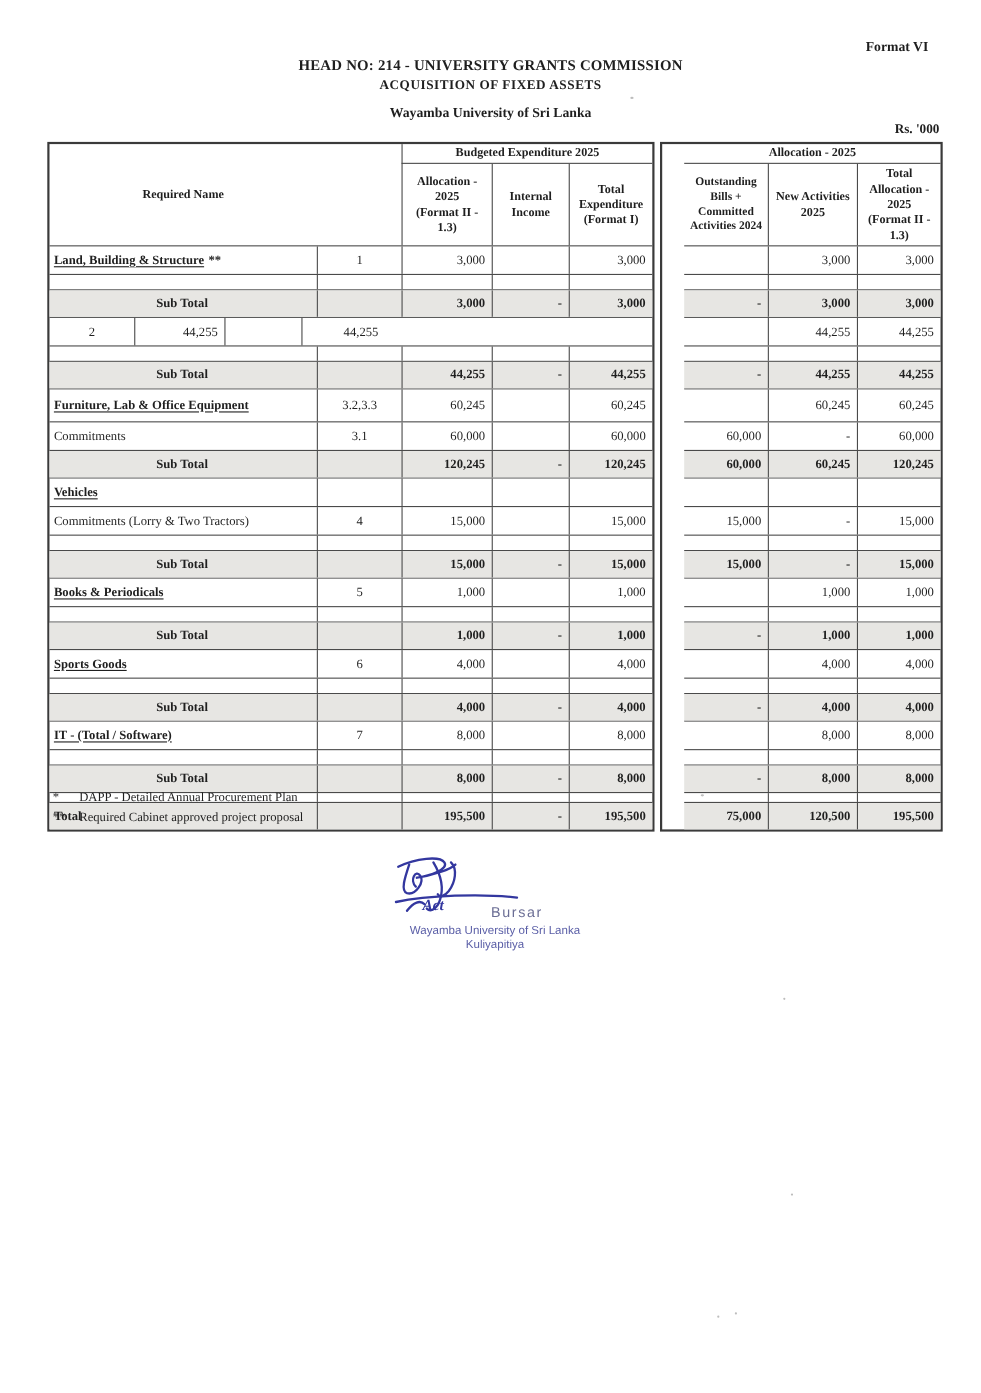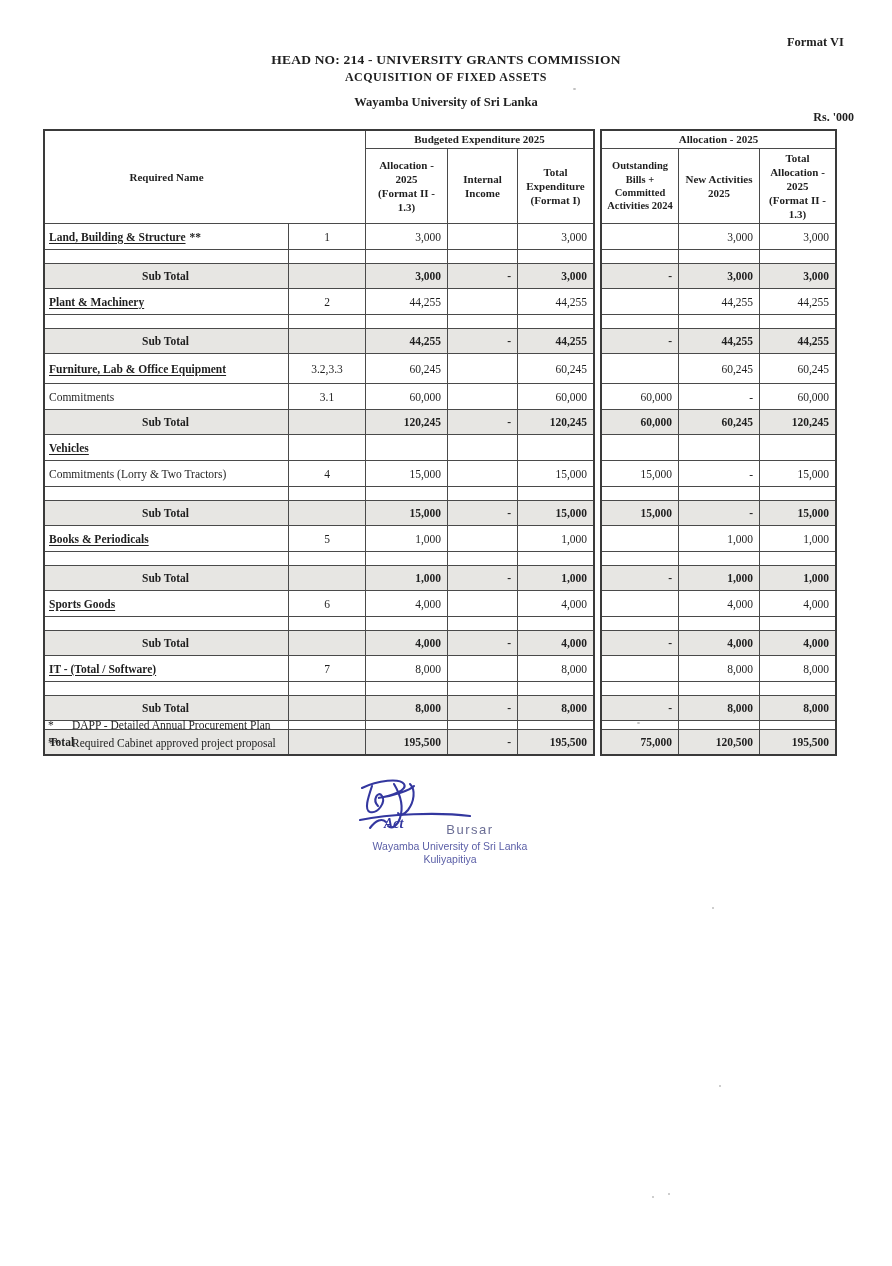--- a/index.html
+++ b/index.html
@@ -11,21 +11,21 @@
   .page{position:relative;width:892px;height:1266px;background:var(--page_bg);overflow:hidden;}
 
   .fmt{position:absolute;top:35px;right:48px;font-weight:bold;font-size:12.5px;}
   .t1{position:absolute;top:52px;left:0;width:892px;text-align:center;font-weight:bold;font-size:13.5px;letter-spacing:.2px;}
   .t2{position:absolute;top:70px;left:0;width:892px;text-align:center;font-weight:bold;font-size:12px;letter-spacing:.5px;}
   .t3{position:absolute;top:95px;left:0;width:892px;text-align:center;font-weight:bold;font-size:12.5px;}
   .rs{position:absolute;top:110px;right:38px;font-weight:bold;font-size:12px;}
 
   .tbl{position:absolute;top:129px;background:#fff;border:2px solid #3a3a3a;}
   #ltable{left:43px;width:548px;}
-  #rtable{left:600px;width:233px;}
+  #rtable{left:600px;width:233px;padding-left:20px;}
   .thead{position:relative;height:92px;border-bottom:1px solid var(--border);}
   .hcell{position:absolute;box-sizing:border-box;display:flex;align-items:center;justify-content:center;
          text-align:center;font-weight:bold;font-size:11px;line-height:1.28;white-space:pre-line;padding:1px 2px;}
   .bl{border-left:1px solid var(--border);}
   .bb{border-bottom:1px solid var(--border);}
 
   .row{display:flex;border-top:1px solid var(--border);}
   .tbody .row:first-child{border-top:none;}
   .row.cat,.row.item{height:25px;}
   .row.catL{height:29px;}
@@ -103,23 +103,20 @@
           <div class="cell num" style="width: 76px;"></div>
         </div>
         <div class="row sub">
           <div class="cell name ctr b" style="width: 243px;">Sub Total</div>
           <div class="cell ctr b" style="width: 77px;"></div>
           <div class="cell num b" style="width: 82px;">3,000</div>
           <div class="cell num b" style="width: 70px;">-</div>
           <div class="cell num b" style="width: 76px;">3,000</div>
         </div>
         <div class="row cat">
-          <div class="cell name" style="width: 243px;">
-            <span class="u">Plant &amp; Machinery</span>
-          </div>
           <div class="cell ctr" style="width: 77px;">2</div>
           <div class="cell num" style="width: 82px;">44,255</div>
           <div class="cell num" style="width: 70px;"></div>
           <div class="cell num" style="width: 76px;">44,255</div>
         </div>
         <div class="row sp">
           <div class="cell name" style="width: 243px;"></div>
           <div class="cell ctr" style="width: 77px;"></div>
           <div class="cell num" style="width: 82px;"></div>
           <div class="cell num" style="width: 70px;"></div>

